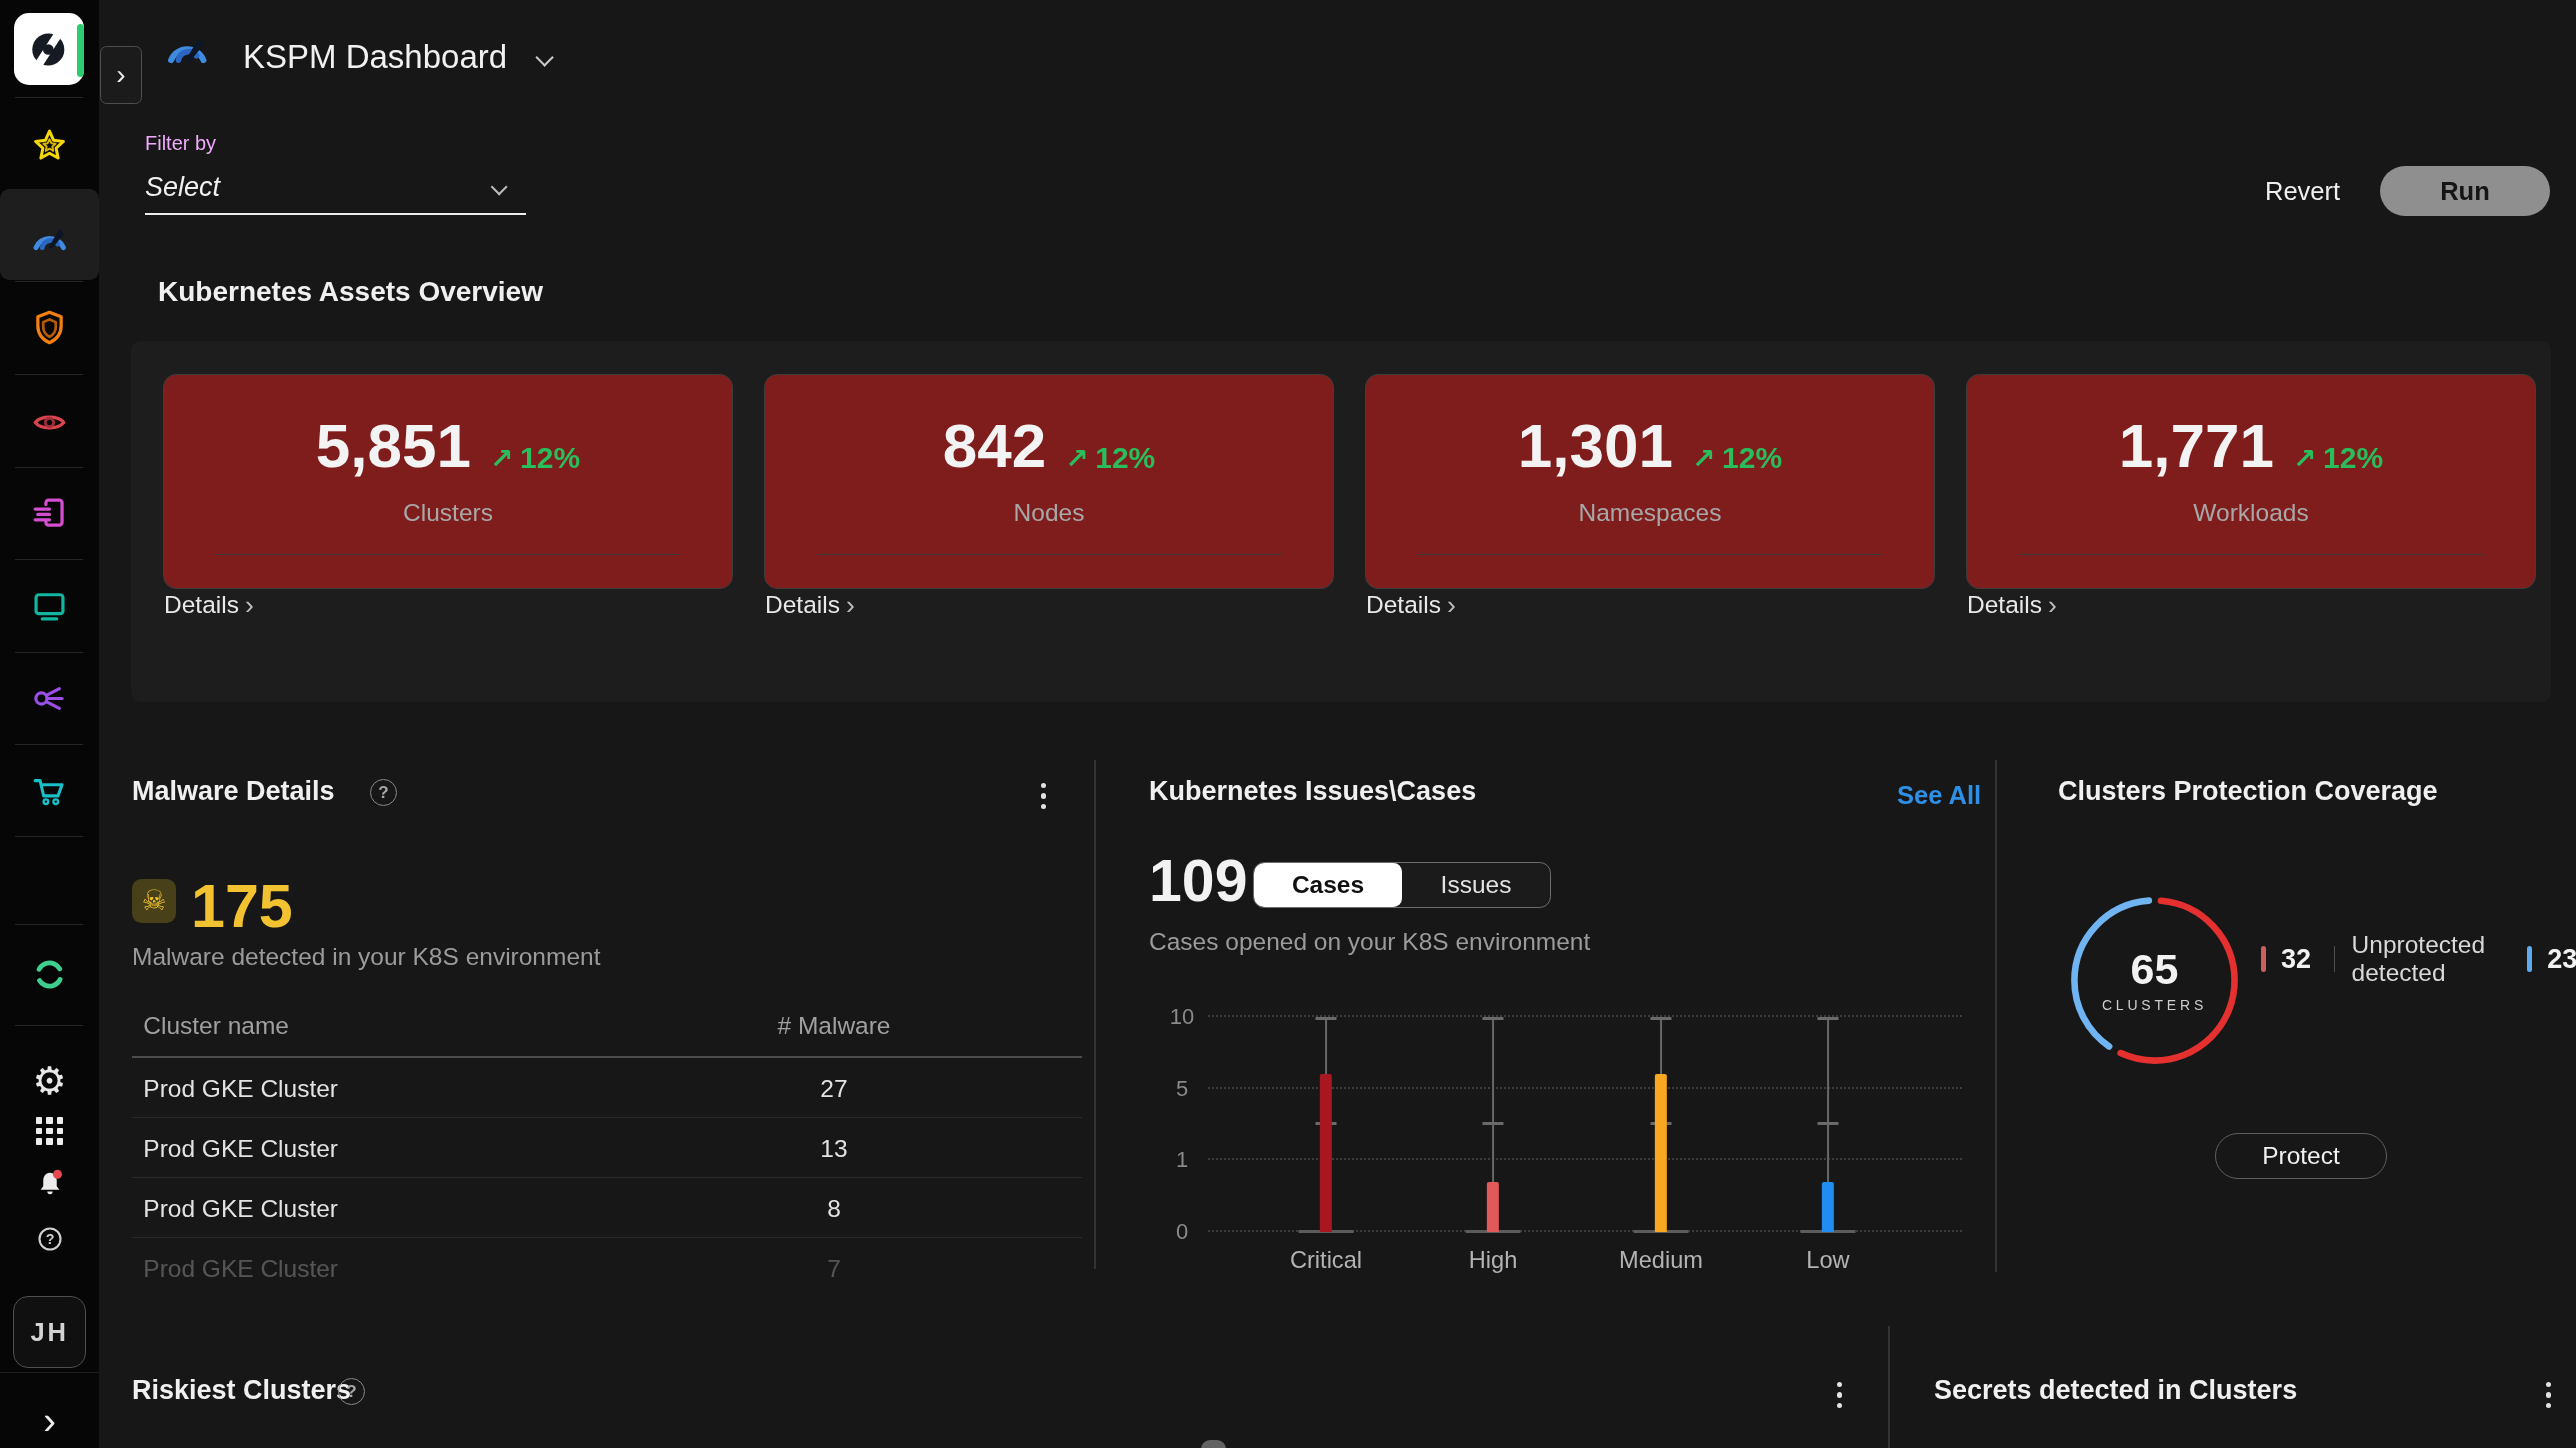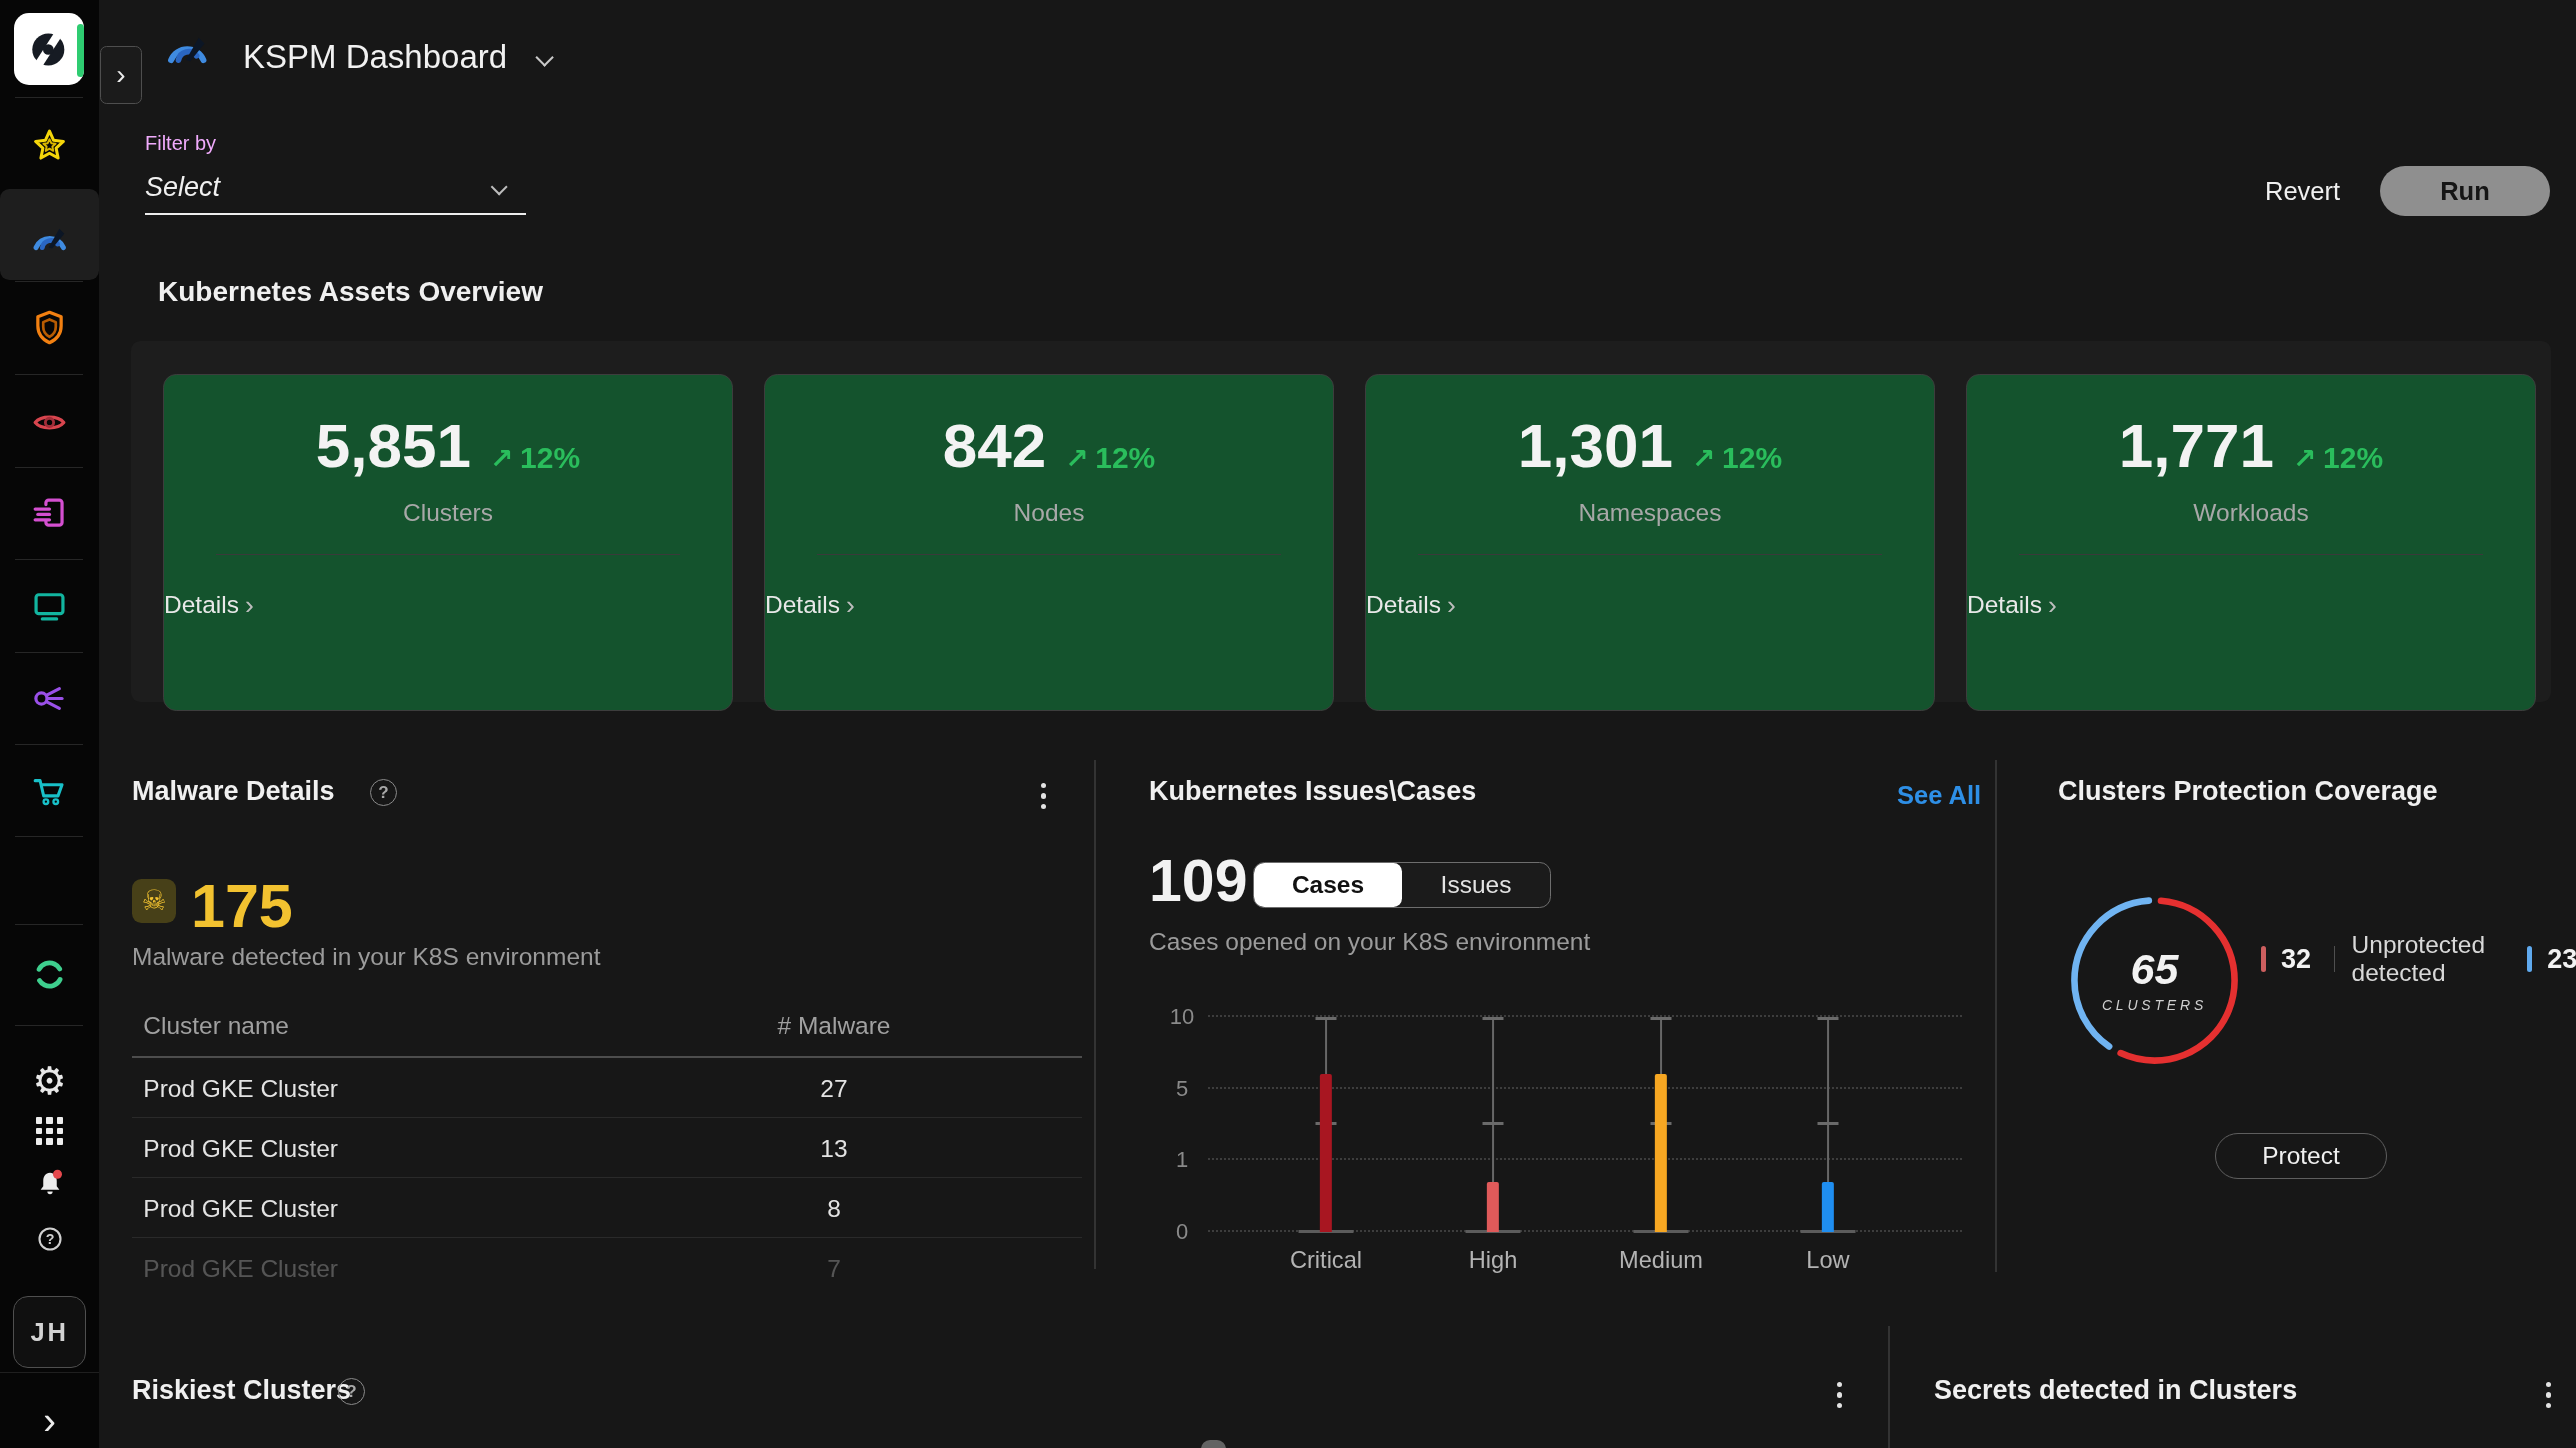--- a/index.html
+++ b/index.html
@@ -55,21 +55,21 @@
   .revert-btn{ position:absolute; left:2265px; top:177px; font-size:25.5px; color:#f0f0f0; background:none;
                border:none; cursor:pointer; font-family:inherit; }
   .run-btn{ position:absolute; left:2380px; top:166px; width:170px; height:50px; border-radius:25.5px;
             background:#8f8f8f; color:#151515; font-size:25.5px; font-weight:bold; border:none;
             cursor:pointer; font-family:inherit; }
 
   
   .section-title{ position:absolute; left:158px; top:276px; font-size:28px; font-weight:bold; color:#f0f0f0; }
   .assets-box{ position:absolute; left:131px; top:341px; width:2420px; height:361px; background:#1d1d1d; border-radius:9.4px; }
   .cards-row{ position:absolute; left:32px; top:33px; display:flex; gap:31px; }
-  .card{ width:570px; height:337px; background:#14532d; border:1.9px solid #3d3d3d; border-radius:13.2px; position:relative; }
+  .card{ width:570px; height:215px; background:#7f1d1d; border:1.9px solid #3d3d3d; border-radius:13.2px; position:relative; }
   .card-num-row{ position:absolute; top:40px; left:0; width:100%; display:flex; justify-content:center;
                  align-items:flex-end; gap:19px; }
   .card-value{ font-size:62px; font-weight:bold; color:#f3f3f3; line-height:1; }
   .card-delta{ display:flex; align-items:flex-end; gap:6.6px; color:#2abd5c; padding-bottom:3.8px; }
   .trend{ font-size:28px; font-weight:bold; line-height:1; }
   .delta-val{ font-size:30px; font-weight:600; line-height:1; }
   .card-label{ position:absolute; top:124px; width:100%; text-align:center; font-size:24.5px; color:#a8a8a8; }
   .card-hr{ position:absolute; top:179px; left:52px; right:52px; height:0.9px; background:#3a3a3a; }
   .card-details{ position:absolute; top:216px; width:100%; display:flex; justify-content:flex-start; gap:6px;
                  font-size:24.5px; color:#e8e8e8; cursor:pointer; align-items:center;}
@@ -118,21 +118,21 @@
   .wline{ position:absolute; left:50%; top:0; width:1.9px; height:215px; background:#676767; transform:translateX(-50%); }
   .wcap{ position:absolute; left:50%; top:0; width:21px; height:2.8px; background:#6a6a6a; transform:translateX(-50%); }
   .wmid{ position:absolute; left:50%; width:21px; height:2.8px; background:#6a6a6a; transform:translateX(-50%); }
   .wbase{ position:absolute; left:50%; bottom:-0.9px; width:55px; height:2.8px; background:#5c5c5c; transform:translateX(-50%); }
   .cbar{ position:absolute; left:50%; bottom:0; width:12.3px; transform:translateX(-50%); border-radius:1.9px 1.9px 0 0; cursor:pointer; }
   .cat{ position:absolute; left:0; top:230px; width:168px; text-align:center; font-size:23.6px; color:#b3b3b3; }
 
   
   .donut-wrap{ position:absolute; left:2065px; top:891px; width:179px; height:179px; }
   .donut-center{ position:absolute; left:0; top:0; width:179px; height:179px; display:flex; flex-direction:column;
-                 align-items:center; justify-content:center; gap:5.7px;font-style:italic; }
+                 align-items:center; justify-content:center; gap:5.7px; }
   .donut-total{ font-size:43px; font-weight:bold; color:#f2f2f2; line-height:1; }
   .donut-sub{ font-size:14px; letter-spacing:3.8px; color:#cfcfcf; }
   .legend{ position:absolute; left:2261px; top:943px; display:flex; flex-direction:row; gap:38px; }
   .lg-row{ display:flex; align-items:center; height:32px; }
   .lg-pill{ width:8.5px; height:25.5px; border-radius:4.7px; margin-right:15px; }
   .lg-val{ font-size:27px; font-weight:bold; color:#f2f2f2; min-width:45px; }
   .lg-sep{ width:1.9px; height:25.5px; background:#4f4f4f; margin:0 17px 0 7.5px; }
   .lg-label{ font-size:24.5px; color:#d8d8d8; }
   .protect-btn{ position:absolute; left:2215px; top:1133px; width:172px; height:46px; border-radius:23.6px;
                 border:1.9px solid #5e5e5e; background:transparent; color:#f0f0f0; font-size:24.5px;

